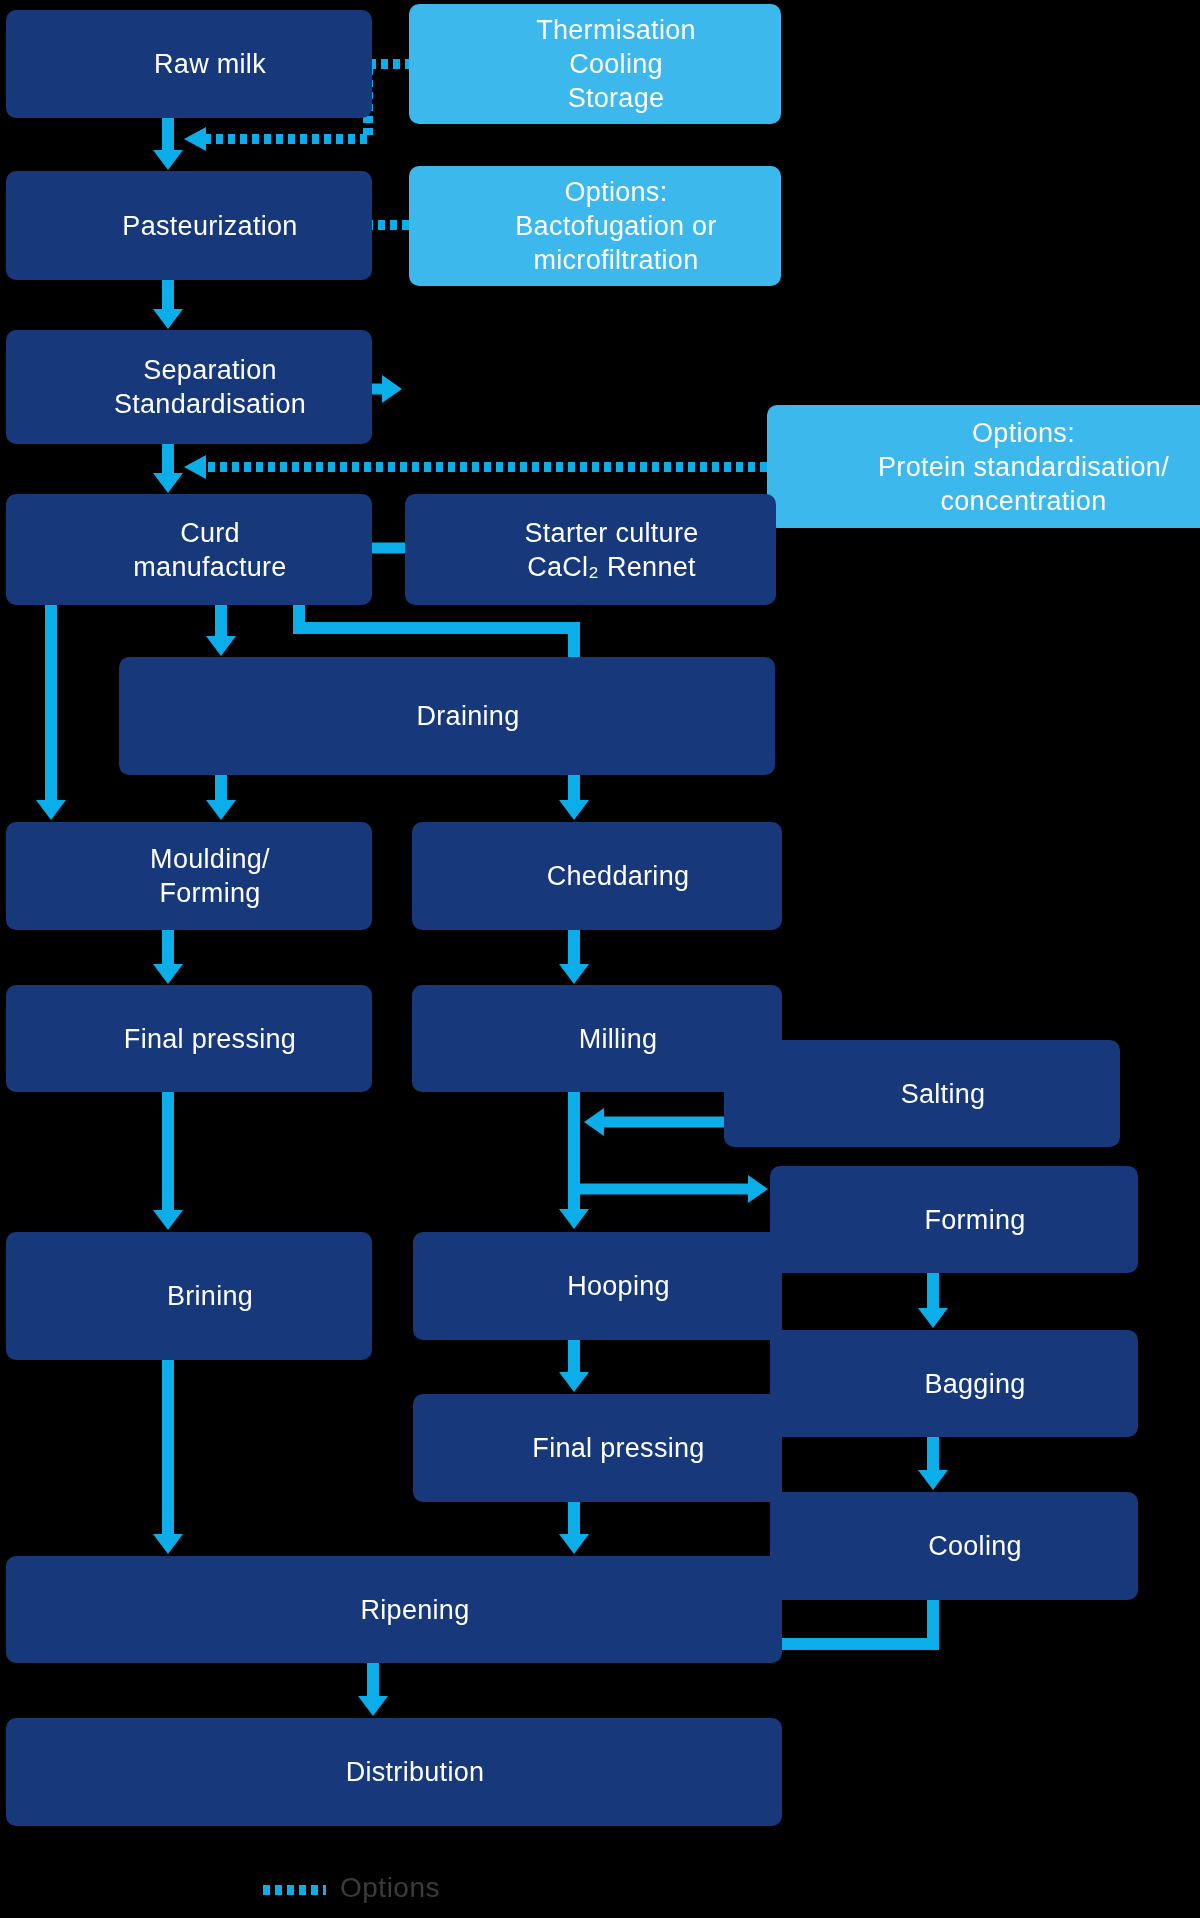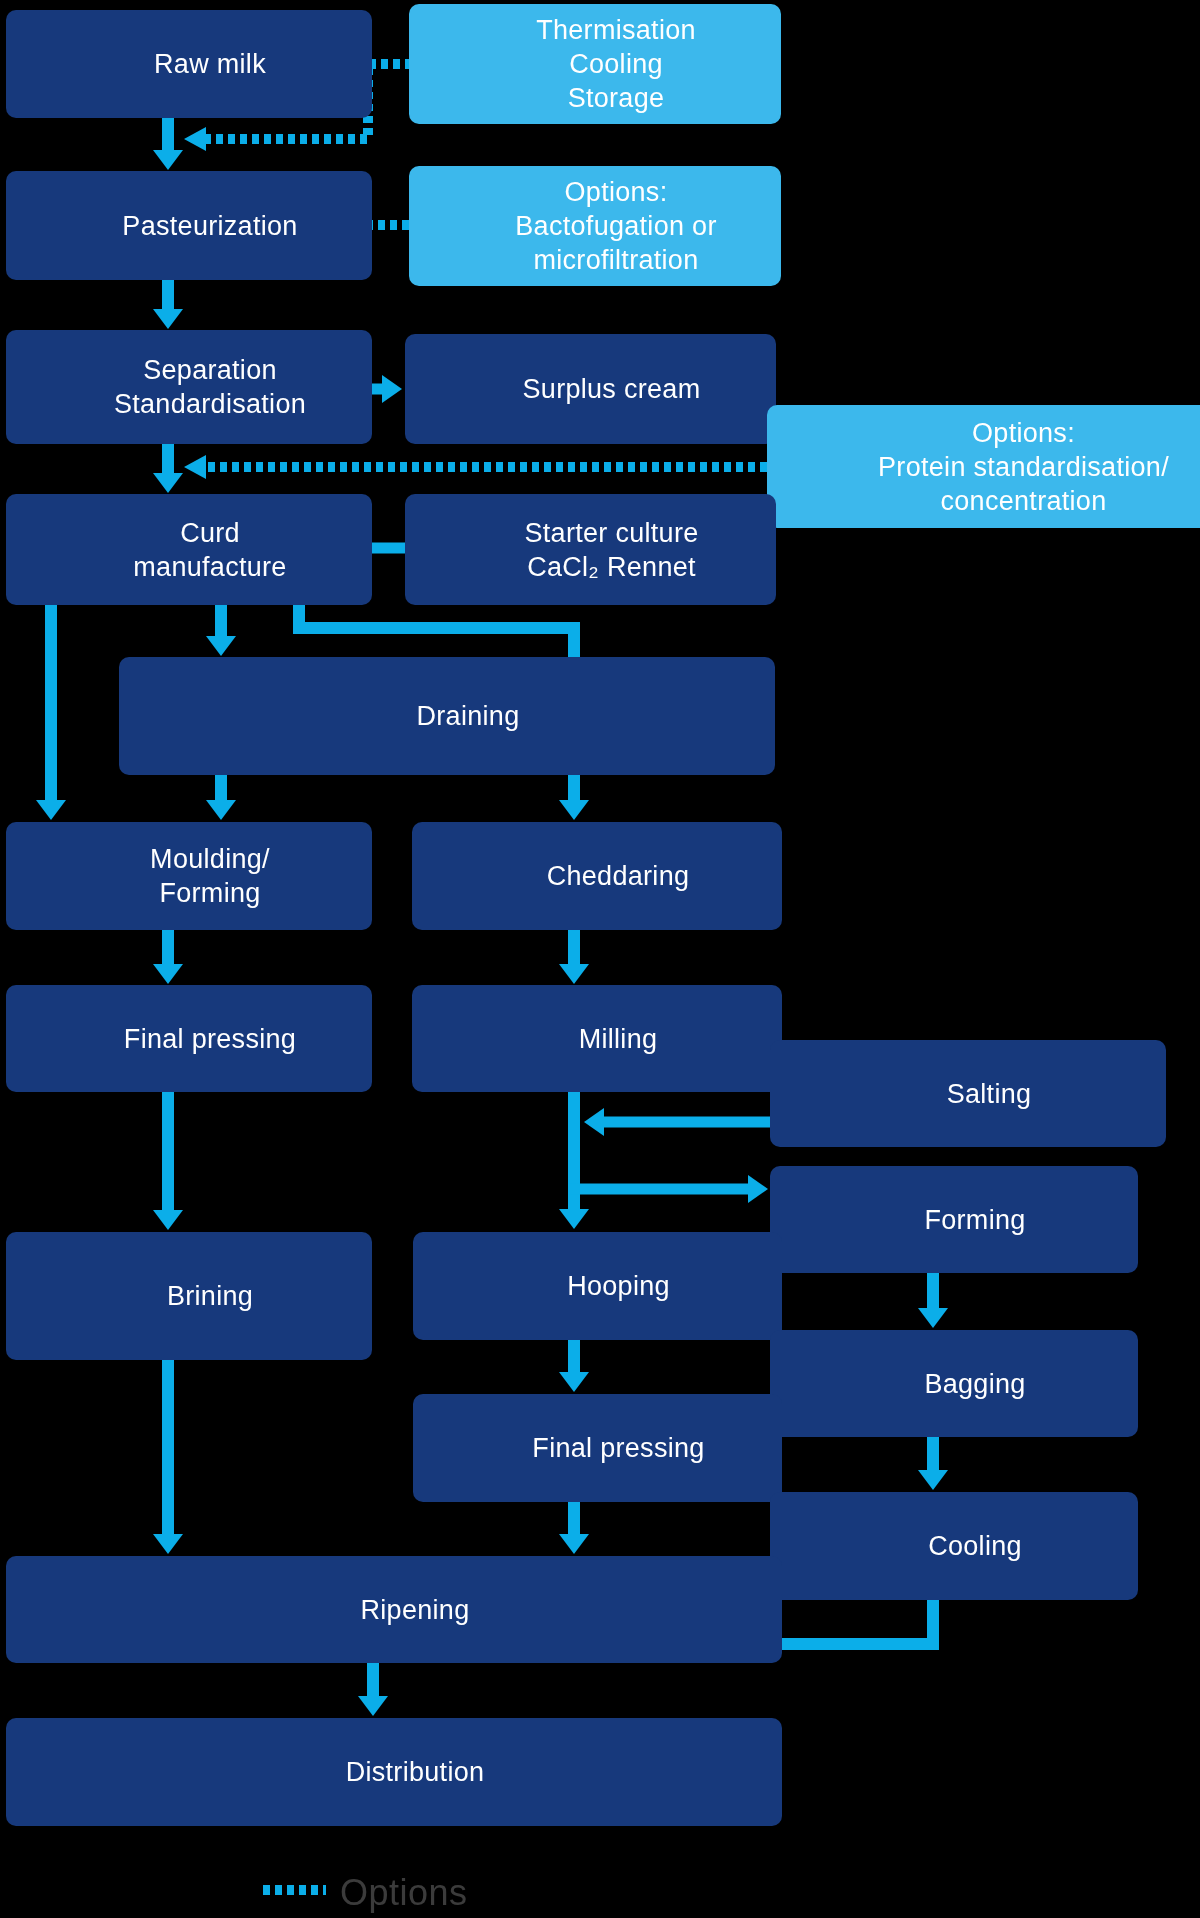--- a/index.html
+++ b/index.html
@@ -30,21 +30,21 @@
     color:var(--text-light);
     font-size:27px;line-height:34px;font-weight:500;letter-spacing:.3px;
     border-radius:10px;
     white-space:pre-line;
     padding-left:42px;
   }
   .dark{background:var(--node-dark);}
   .light{background:var(--node-light);}
   #legend-label{
     position:absolute;left:340px;top:1872px;
-    font-size:36px;font-weight:500;color:var(--legend-text);
+    font-size:28px;font-weight:500;color:var(--legend-text);
     letter-spacing:.5px;
   }
 </style>
 </head>
 <body>
 
 <div id="canvas">
 
   <svg id="connectors" viewBox="0 0 1200 1918" xmlns="http://www.w3.org/2000/svg">
 
@@ -161,35 +161,34 @@
   <div class="node dark" style="left:6px;top:10px;width:324px;height:108px">Raw milk</div>
   <div class="node light" style="left:409px;top:4px;width:330px;height:120px">Thermisation
 Cooling
 Storage</div>
   <div class="node dark" style="left:6px;top:171px;width:324px;height:109px">Pasteurization</div>
   <div class="node light" style="left:409px;top:166px;width:330px;height:120px">Options:
 Bactofugation or
 microfiltration</div>
   <div class="node dark" style="left:6px;top:330px;width:324px;height:114px">Separation
 Standardisation</div>
-  <div class="node dark" style="left:405px;top:334px;width:329px;height:110px">Surplus cream</div>
   <div class="node light" style="left:767px;top:405px;width:429px;height:123px">Options:
 Protein standardisation/
 concentration</div>
   <div class="node dark" style="left:6px;top:494px;width:324px;height:111px">Curd
 manufacture</div>
   <div class="node dark" style="left:405px;top:494px;width:329px;height:111px">Starter culture
 CaCl₂ Rennet</div>
   <div class="node dark" style="left:119px;top:657px;width:614px;height:118px">Draining</div>
   <div class="node dark" style="left:6px;top:822px;width:324px;height:108px">Moulding/
 Forming</div>
   <div class="node dark" style="left:412px;top:822px;width:328px;height:108px">Cheddaring</div>
   <div class="node dark" style="left:6px;top:985px;width:324px;height:107px">Final pressing</div>
   <div class="node dark" style="left:412px;top:985px;width:328px;height:107px">Milling</div>
-  <div class="node dark" style="left:770px;top:1040px;width:354px;height:107px">Salting</div>
+  <div class="node dark" style="left:724px;top:1040px;width:354px;height:107px">Salting</div>
   <div class="node dark" style="left:770px;top:1166px;width:326px;height:107px">Forming</div>
   <div class="node dark" style="left:6px;top:1232px;width:324px;height:128px">Brining</div>
   <div class="node dark" style="left:413px;top:1232px;width:327px;height:108px">Hooping</div>
   <div class="node dark" style="left:770px;top:1330px;width:326px;height:107px">Bagging</div>
   <div class="node dark" style="left:413px;top:1394px;width:327px;height:108px">Final pressing</div>
   <div class="node dark" style="left:770px;top:1492px;width:326px;height:108px">Cooling</div>
   <div class="node dark" style="left:6px;top:1556px;width:734px;height:107px">Ripening</div>
   <div class="node dark" style="left:6px;top:1718px;width:734px;height:108px">Distribution</div>
 
   <div id="legend-label">Options</div>

